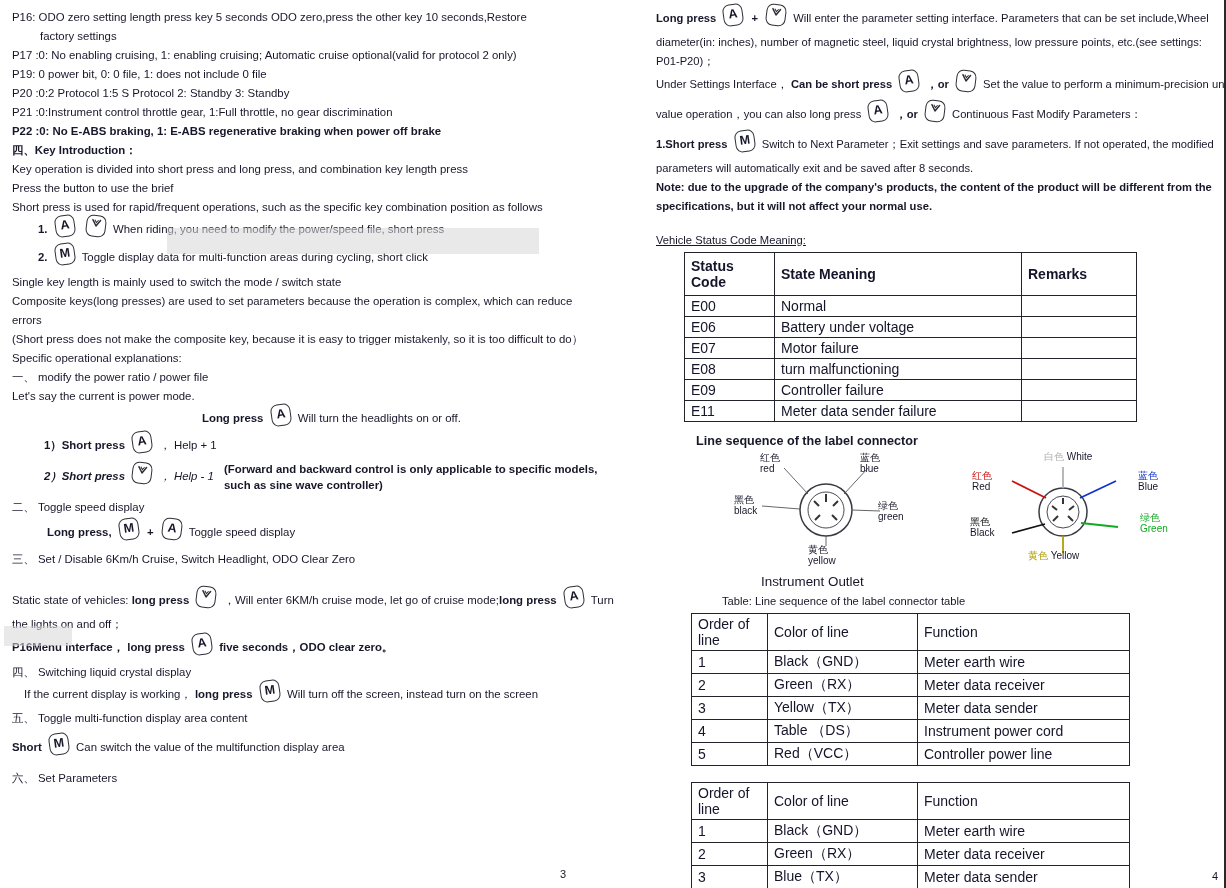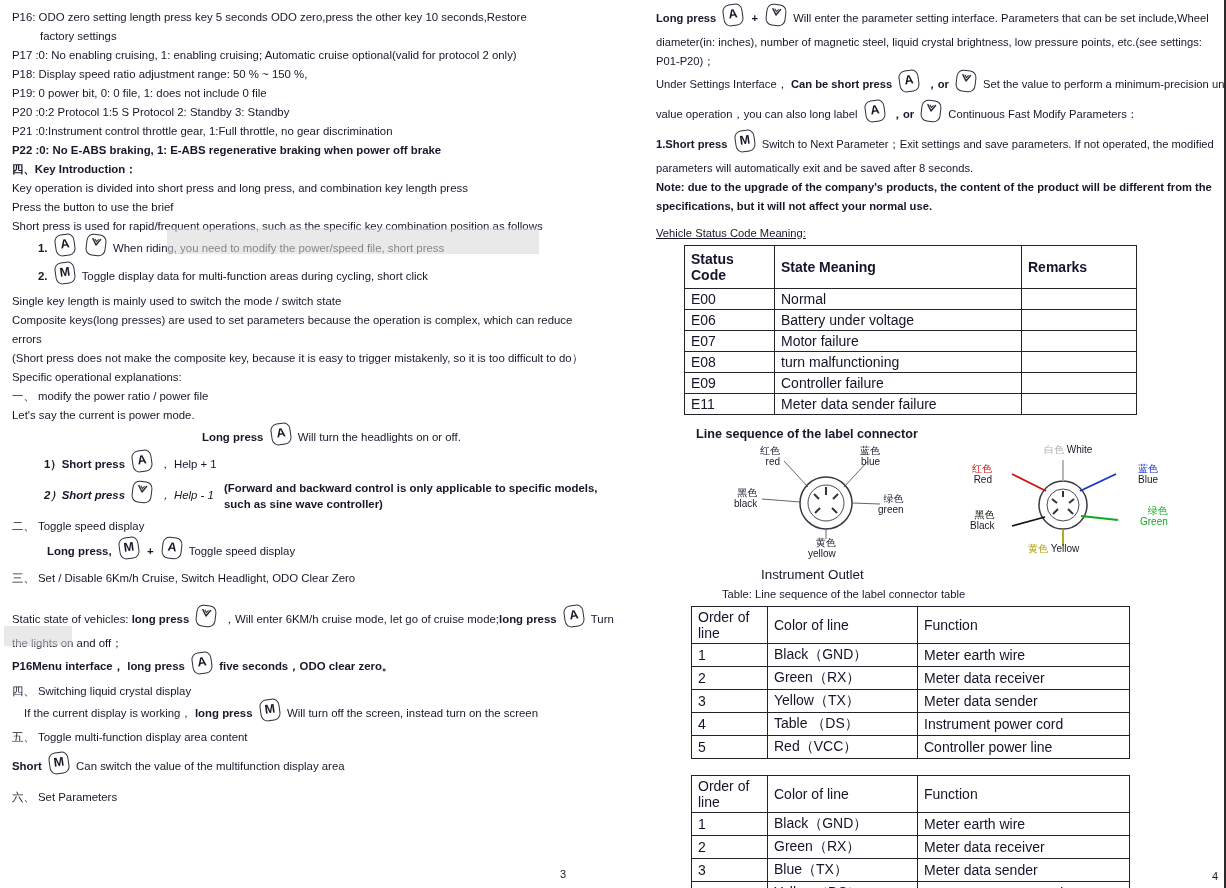--- a/index.html
+++ b/index.html
@@ -10,21 +10,21 @@
   }
   .page { position:absolute; top:0; }
   .page-left  { left:12px;  top:10px; width:632px; font-size:11.4px; }
   .page-right { left:656px; top:8px;  width:566px; font-size:11.2px; }
   .ln { margin:0 0 5px 0; line-height:14px; white-space:nowrap; }
   .b { font-weight:bold; }
   .sec { font-weight:bold; }
   .ml26{margin-left:26px} .ml28{margin-left:28px} .ml32{margin-left:32px} .ml35{margin-left:35px} .ml110{margin-left:66px}
   .ml190{margin-left:190px} .ml212{margin-left:212px}
   .mt2{margin-top:2px} .mt4{margin-top:4px} .mt6{margin-top:6px} .mt8{margin-top:8px}
-  .mt12{margin-top:12px} .mt16{margin-top:16px} .mt20{margin-top:13px} .mt24{margin-top:24px}
+  .mt12{margin-top:12px} .mt16{margin-top:16px} .mt20{margin-top:20px} .mt24{margin-top:24px}
   .key {
     display:inline-block; width:20px; height:22px; border:1.7px solid #2e2e38; border-radius:7px;
     text-align:center; font-weight:bold; font-size:12.5px; line-height:19px;
     vertical-align:middle; position:relative; top:-4px; margin:0 4px; background:#fff;
   }
   .key svg { width:12px; height:12px; }
   .tl { transform:rotate(-8deg); }
   .tr { transform:rotate(7deg); }
   .plus { font-weight:bold; margin:0 1px; }
   .shade { position:absolute; background:#d7d7d7; opacity:.55; }
@@ -40,39 +40,38 @@
   .outlet th { font-weight:normal; padding-top:2px; padding-bottom:2px; }
   .outlet th:nth-child(1), .outlet td:nth-child(1) { width:76px; }
   .outlet th:nth-child(2), .outlet td:nth-child(2) { width:150px; }
   .outlet th:nth-child(3), .outlet td:nth-child(3) { width:212px; }
   .line-seq-title { font-size:12.6px; margin:12px 0 4px 40px; }
   .outlet-title { font-size:13.4px; margin:6px 0 5px 105px; }
   .diagrams { display:flex; gap:46px; margin:6px 0 2px 78px; }
   .diag { position:relative; width:178px; height:114px; }
   .diag2 { width:228px; }
   .diag svg.dsvg { position:absolute; left:0; top:0; width:100%; height:100%; }
-  .clabel { position:absolute; font-size:10px; line-height:11px; text-align:right; white-space:nowrap; }
+  .clabel { position:absolute; font-size:10px; line-height:11px; text-align:left; white-space:nowrap; }
   .pageno { position:absolute; font-size:11px; }
   .pageno-left { left:548px; top:858px; }
   .pageno-right { right:4px; top:862px; }
   .op2a-wrap { position:relative; }
   .op2a-abs { position:absolute; left:32px; top:4px;font-style:italic; }
   .edge-strip { position:absolute; right:0; top:0; width:2px; height:888px; background:#2a2a2a; }
 </style>
 </head>
 <body>
 
 <div class="page page-left">
   <div class="shade" style="left:155px;top:218px;width:372px;height:26px"></div>
   <div class="shade" style="left:-8px;top:616px;width:68px;height:20px"></div>
 
   <p class="ln">P16: ODO zero setting length press key 5 seconds ODO zero,press the other key 10 seconds,Restore</p>
   <p class="ln ml28">factory settings</p>
   <p class="ln">P17 :0: No enabling cruising, 1: enabling cruising; Automatic cruise optional(valid for protocol 2 only)</p>
-  <p class="ln">P18: Display speed ratio adjustment range: 50 % ~ 150 %,</p>
   <p class="ln">P19: 0 power bit, 0: 0 file, 1: does not include 0 file</p>
   <p class="ln">P20 :0:2 Protocol 1:5 S Protocol 2: Standby 3: Standby</p>
   <p class="ln">P21 :0:Instrument control throttle gear, 1:Full throttle, no gear discrimination</p>
   <p class="ln b">P22 :0: No E-ABS braking, 1: E-ABS regenerative braking when power off brake</p>
 
   <p class="ln sec">四、Key Introduction：</p>
   <p class="ln mt4">Key operation is divided into short press and long press, and combination key length press</p>
   <p class="ln">Press the button to use the brief</p>
   <p class="ln mt4">Short press is used for rapid/frequent operations, such as the specific key combination position as follows</p>
 
@@ -188,21 +187,21 @@
     <span>Under Settings Interface， </span><span class="b">Can be short press</span>
     <span class="key tl"><span>A</span></span>
     <span class="b">，or</span>
     <span class="key tr"><svg viewBox="0 0 14 14">
           <path d="M2.5 3.5 L7 10.5 L11.5 3.5" fill="none" stroke="#2e2e38" stroke-width="1.7" stroke-linecap="round" stroke-linejoin="round"></path>
           <path d="M4.8 3.5 L7 6.6 L9.2 3.5" fill="none" stroke="#2e2e38" stroke-width="1.2"></path>
         </svg></span>
     <span>Set the value to perform a minimum-precision unit</span>
   </p>
   <p class="ln mt8">
-    <span>value operation，you can also long label</span>
+    <span>value operation，you can also long press</span>
     <span class="key tl"><span>A</span></span>
     <span class="b">，or</span>
     <span class="key tr"><svg viewBox="0 0 14 14">
           <path d="M2.5 3.5 L7 10.5 L11.5 3.5" fill="none" stroke="#2e2e38" stroke-width="1.7" stroke-linecap="round" stroke-linejoin="round"></path>
           <path d="M4.8 3.5 L7 6.6 L9.2 3.5" fill="none" stroke="#2e2e38" stroke-width="1.2"></path>
         </svg></span>
     <span>Continuous Fast Modify Parameters：</span>
   </p>
 
   <p class="ln mt8">

